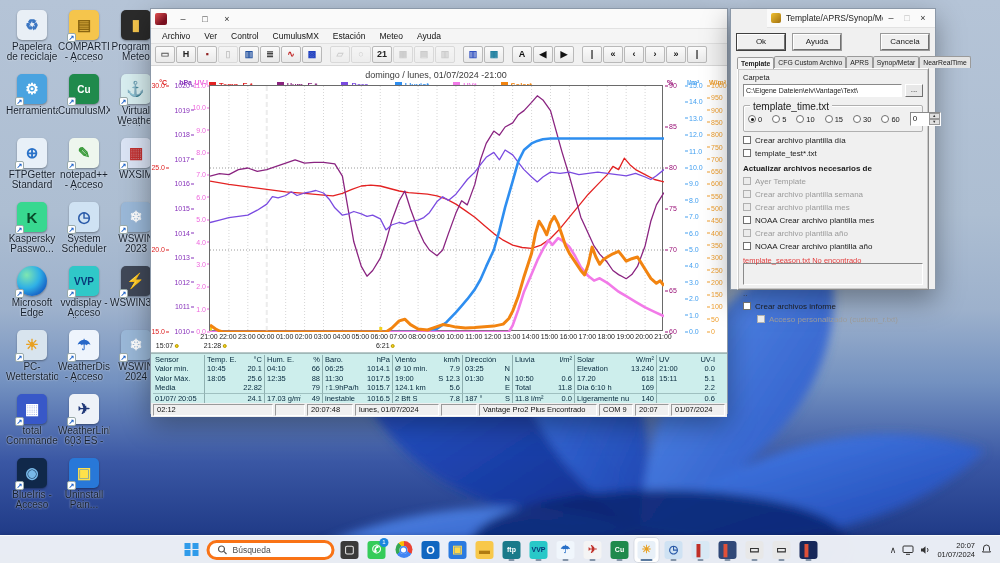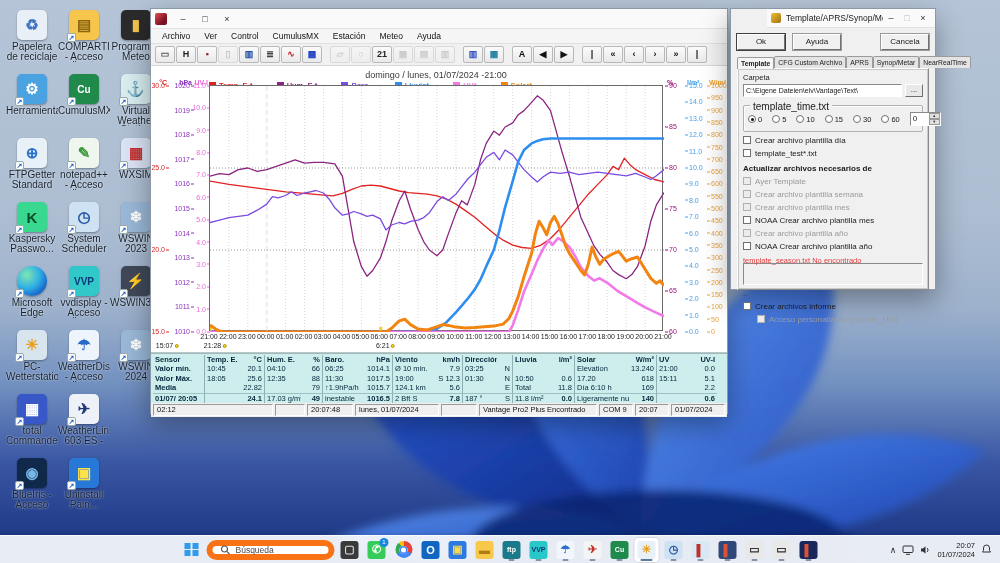--- a/index.html
+++ b/index.html
@@ -41,21 +41,21 @@
   .plot { position:absolute; border:1px solid #6a6a6a; background:#fff; }
   .axcol { position:absolute; font-size:7px; line-height:7px; }
   .tick { position:absolute; transform:translateY(-50%); white-space:nowrap; }
   .tick.r:after { content:""; position:absolute; right:-4px; top:50%; width:3px; height:1px; background:currentColor; }
   .tick.l:before { content:""; position:absolute; left:-4px; top:50%; width:3px; height:1px; background:currentColor; }
   .xlab { position:absolute; transform:translateX(-50%); font-size:7px; color:#222; }
   .sundot { display:inline-block; width:4px; height:4px; border-radius:50%; background:#f2d21e; border:1px solid #b89a00; vertical-align:middle; margin-left:1px; }
 
   .wstable { display:grid; background:#cdeeec; font-size:7.5px; color:#06283c; padding:1px 0 0 2px; border-top:1px solid #9fb8b8; }
   .wcell { padding:0 2px; line-height:9.6px; white-space:nowrap; overflow:hidden; }
-  .wcell.hd, .wcell.rowhd, .wcell.b { font-weight:bold; }
+  .wcell.hd, .wcell.rowhd, .wcell.b { font-weight:normal; }
   .wcell.num { text-align:right; }
   .wcell.sep { border-right:1px solid #8fb0b0; }
   .wcell.topline { border-top:1px solid #9fc0c0; }
 
   .statusbar { height:14px; display:flex; background:#f0f0f0; padding:1px 2px; gap:2px; }
   .sseg { border:1px solid; border-color:#9a9a9a #ffffff #ffffff #9a9a9a; font-size:7.5px; line-height:10px; padding:0 3px; color:#111; white-space:nowrap; overflow:hidden; }
 
   
   .dlgbody { padding:3px 6px; font-size:8px; color:#1a1a1a; }
   .dbtnrow { display:flex; gap:8px; margin:3px 0 6px 0; }
@@ -95,21 +95,21 @@
   .wcond { font-size:7.5px; color:#555; line-height:9px; }
   .tb-center { position:absolute; left:50%; transform:translateX(-50%); display:flex; align-items:center; gap:3px; height:28px; }
   .tapp { position:relative; width:24px; height:24px; border-radius:4px; display:flex; align-items:center; justify-content:center; }
   .tapp.active { background:rgba(255,255,255,.95); box-shadow:0 0 0 1px rgba(0,0,0,.08); }
   .tglyph { width:18px; height:18px; border-radius:3px; display:flex; align-items:center; justify-content:center; font-weight:bold; }
   .runbar { position:absolute; bottom:1px; left:50%; transform:translateX(-50%); width:6px; height:2px; border-radius:2px; background:#8494a8; }
   .tapp.active .runbar { width:12px; background:#5a7aa0; }
   .badge { position:absolute; top:0; right:0; min-width:9px; height:9px; border-radius:5px; background:#1a86e0; color:#fff; font-size:6px; line-height:9px; text-align:center; padding:0 1px; }
   .startlogo { width:14px; height:14px; display:grid; grid-template-columns:6px 6px; grid-template-rows:6px 6px; gap:1.5px; }
   .startlogo span { background:#2f9bea; }
-  .searchpill { width:128px; height:20px; border-radius:10px; background:#fff; border:6px solid #f97316; display:flex; align-items:center; gap:5px; padding:0 8px; }
+  .searchpill { width:128px; height:20px; border-radius:10px; background:#fff; border:3px solid #f97316; display:flex; align-items:center; gap:5px; padding:0 8px; }
   .searchpill span { font-size:8.5px; color:#4a4a4a; }
   .chrome-ball { width:17px; height:17px; border-radius:50%; background:conic-gradient(#ea4335 0 33%, #4285f4 33% 66%, #34a853 66% 89%, #fbbc05 89% 100%); position:relative; }
   .chrome-ball:after { content:""; position:absolute; left:4.5px; top:4.5px; width:8px; height:8px; border-radius:50%; background:#fff; box-shadow:0 0 0 1.5px #4285f4 inset; }
   .tb-tray { margin-left:auto; display:flex; align-items:center; gap:6px; padding-right:8px; flex:none; }
   .trayglyph { font-size:9px; color:#333; }
   .traytime { text-align:right; font-size:7.5px; line-height:9px; color:#1a1a1a; }
 </style>
 </head>
 <body>
 

